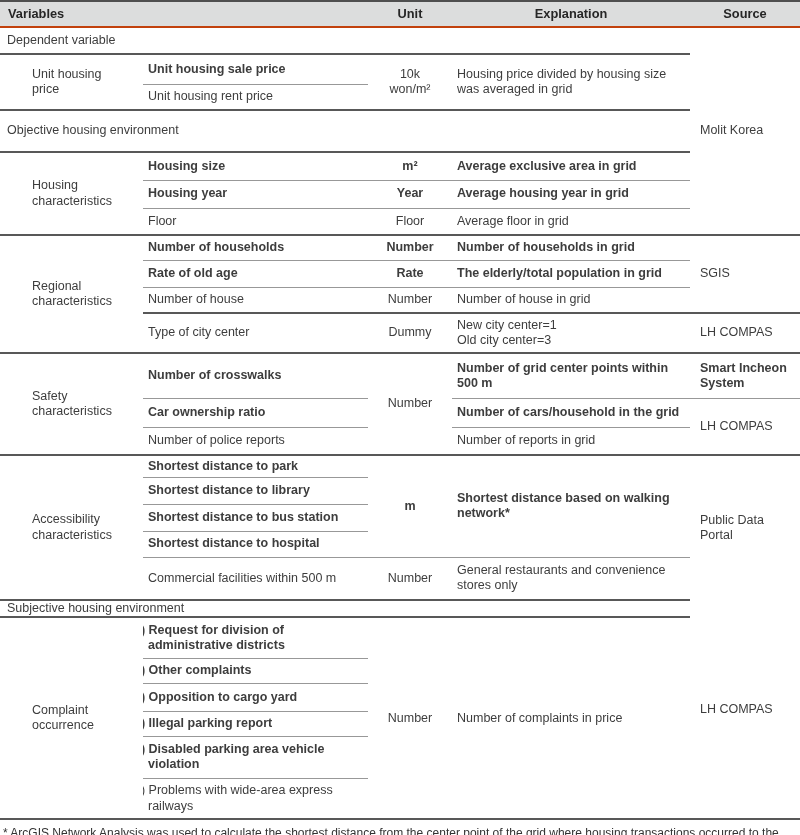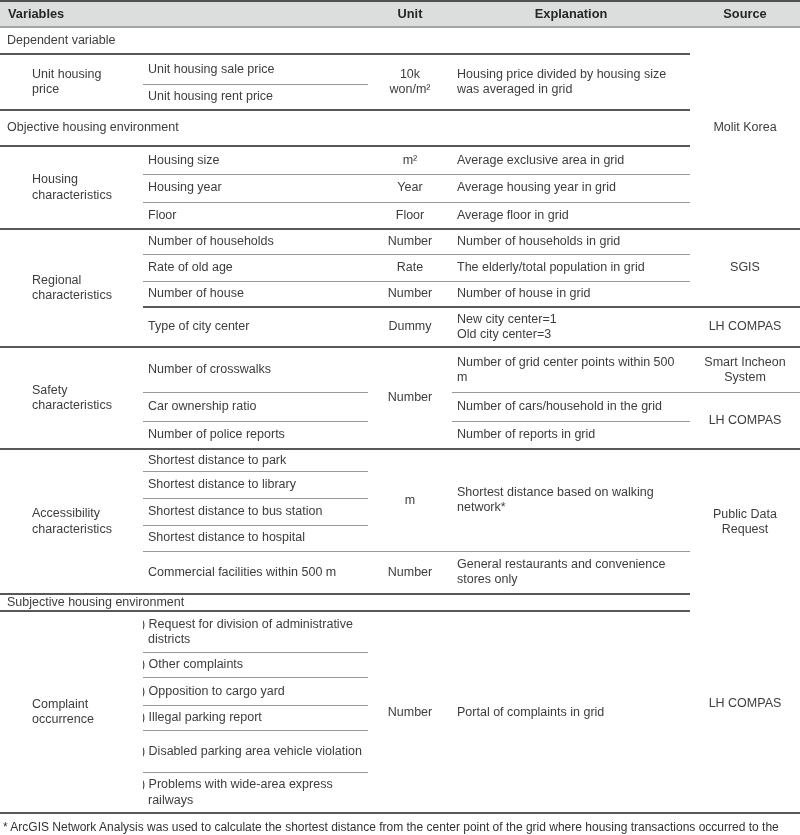--- a/index.html
+++ b/index.html
@@ -19,32 +19,32 @@
     font-size:12.5px;
     line-height:1.22;
     vertical-align:middle;
     overflow:hidden;
   }
   th {
     background:#dcdddd;
     font-weight:bold;
     color:#262626;
     font-size:12.8px;
-    border-bottom:2px solid #a3a3a3;
+    border-bottom:2px solid #c2410c;
     text-align:center;
     margin-top:24px;
   }
   th.h-variables { text-align:left; padding-left:8px; }
   td.sec  { padding-left:7px; }
   td.grp  { padding-left:32px; padding-right:14px; }
   td.var  { padding-left:5px;  padding-right:6px; }
   td.unit { text-align:center; padding:0 2px; }
   td.expl { padding-left:5px;  padding-right:6px; }
-  td.src  { text-align:center; padding:0 10px; }
-  .bb-m { border-bottom:1px solid #989898; }
+  td.src  { text-align:left; padding:0 10px; }
+  .bb-m { border-bottom:1px solid #989898;font-weight:bold; }
   .bb-d { border-bottom:2px solid #585858; }
   .hang { padding-left:19px; text-indent:-14px; }
   .two-line span { display:block; }
   .pull-up-1 { padding-bottom:42px; }
   .pull-up-2 { padding-bottom:58px; }
   .footnote {
     font-size:12px;
     color:#333333;
     padding:6px 2px 0 3px;
     letter-spacing:0px;
@@ -80,21 +80,21 @@
     <td class="unit bb-d two-line" rowspan="2">
       <span>10k</span>
       <span>won/m²</span>
     </td>
     <td class="expl bb-d" rowspan="2">Housing price divided by housing size was averaged in grid</td>
   </tr>
   <tr style="height:26px">
     <td class="var bb-d">Unit housing rent price</td>
   </tr>
 
-  <tr style="height:36px">
+  <tr style="height:42px">
     <td class="sec bb-d" colspan="4">Objective housing environment</td>
   </tr>
   <tr style="height:28px">
     <td class="grp bb-d" rowspan="3">Housing characteristics</td>
     <td class="var bb-m">Housing size</td>
     <td class="unit bb-m">m²</td>
     <td class="expl bb-m">Average exclusive area in grid</td>
   </tr>
   <tr style="height:28px">
     <td class="var bb-m">Housing year</td>
@@ -149,21 +149,21 @@
   <tr style="height:28px">
     <td class="var bb-d">Number of police reports</td>
     <td class="expl bb-d">Number of reports in grid</td>
   </tr>
 
   <tr style="height:22px">
     <td class="grp bb-d" rowspan="5">Accessibility characteristics</td>
     <td class="var bb-m">Shortest distance to park</td>
     <td class="unit bb-m" rowspan="4">m</td>
     <td class="expl bb-m" rowspan="4">Shortest distance based on walking network*</td>
-    <td class="src pull-up-1" rowspan="5">Public Data Request</td>
+    <td class="src pull-up-1" rowspan="5">Public Data Portal</td>
   </tr>
   <tr style="height:27px">
     <td class="var bb-m">Shortest distance to library</td>
   </tr>
   <tr style="height:27px">
     <td class="var bb-m">Shortest distance to bus station</td>
   </tr>
   <tr style="height:26px">
     <td class="var bb-m">Shortest distance to hospital</td>
   </tr>
@@ -174,21 +174,21 @@
   </tr>
 
   <tr style="height:14px">
     <td class="sec bb-d" colspan="4">Subjective housing environment</td>
     <td class="src bb-d pull-up-2" rowspan="7">LH COMPAS</td>
   </tr>
   <tr style="height:41px">
     <td class="grp bb-d" rowspan="6">Complaint occurrence</td>
     <td class="var hang bb-m">1) Request for division of administrative districts</td>
     <td class="unit bb-d" rowspan="6">Number</td>
-    <td class="expl bb-d" rowspan="6">Portal of complaints in grid</td>
+    <td class="expl bb-d" rowspan="6">Number of complaints in price</td>
   </tr>
   <tr style="height:25px">
     <td class="var hang bb-m">2) Other complaints</td>
   </tr>
   <tr style="height:28px">
     <td class="var hang bb-m">3) Opposition to cargo yard</td>
   </tr>
   <tr style="height:25px">
     <td class="var hang bb-m">4) Illegal parking report</td>
   </tr>

